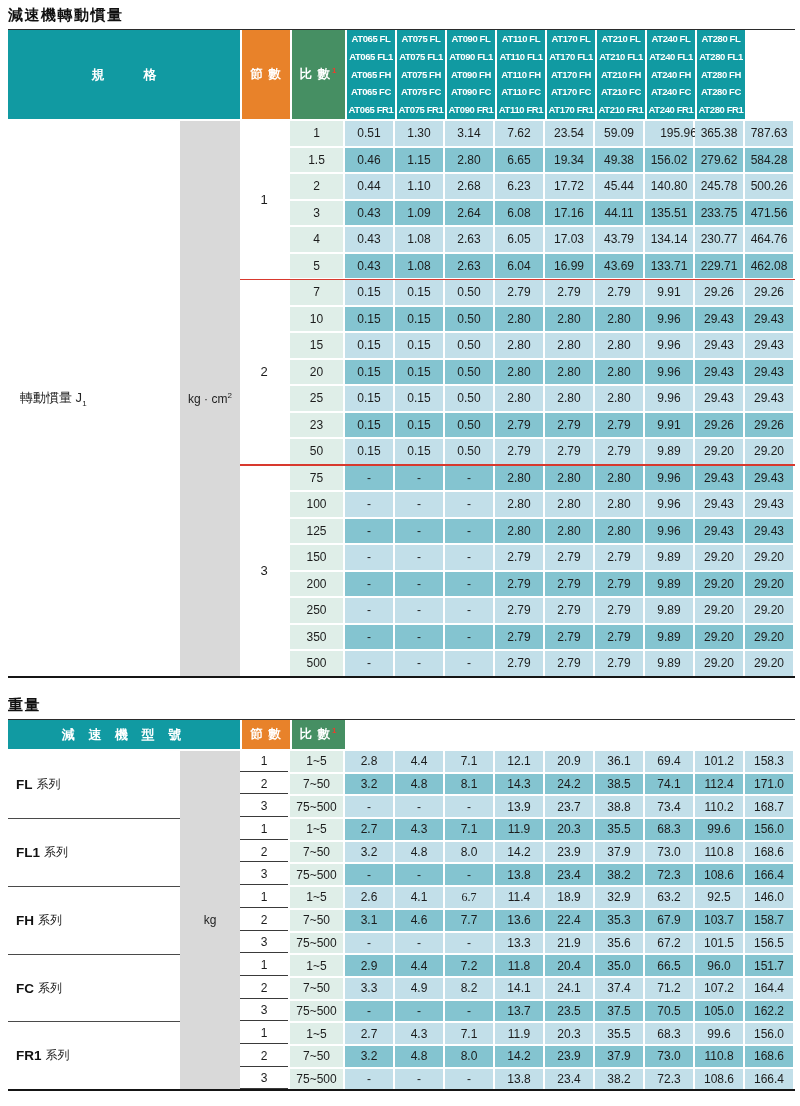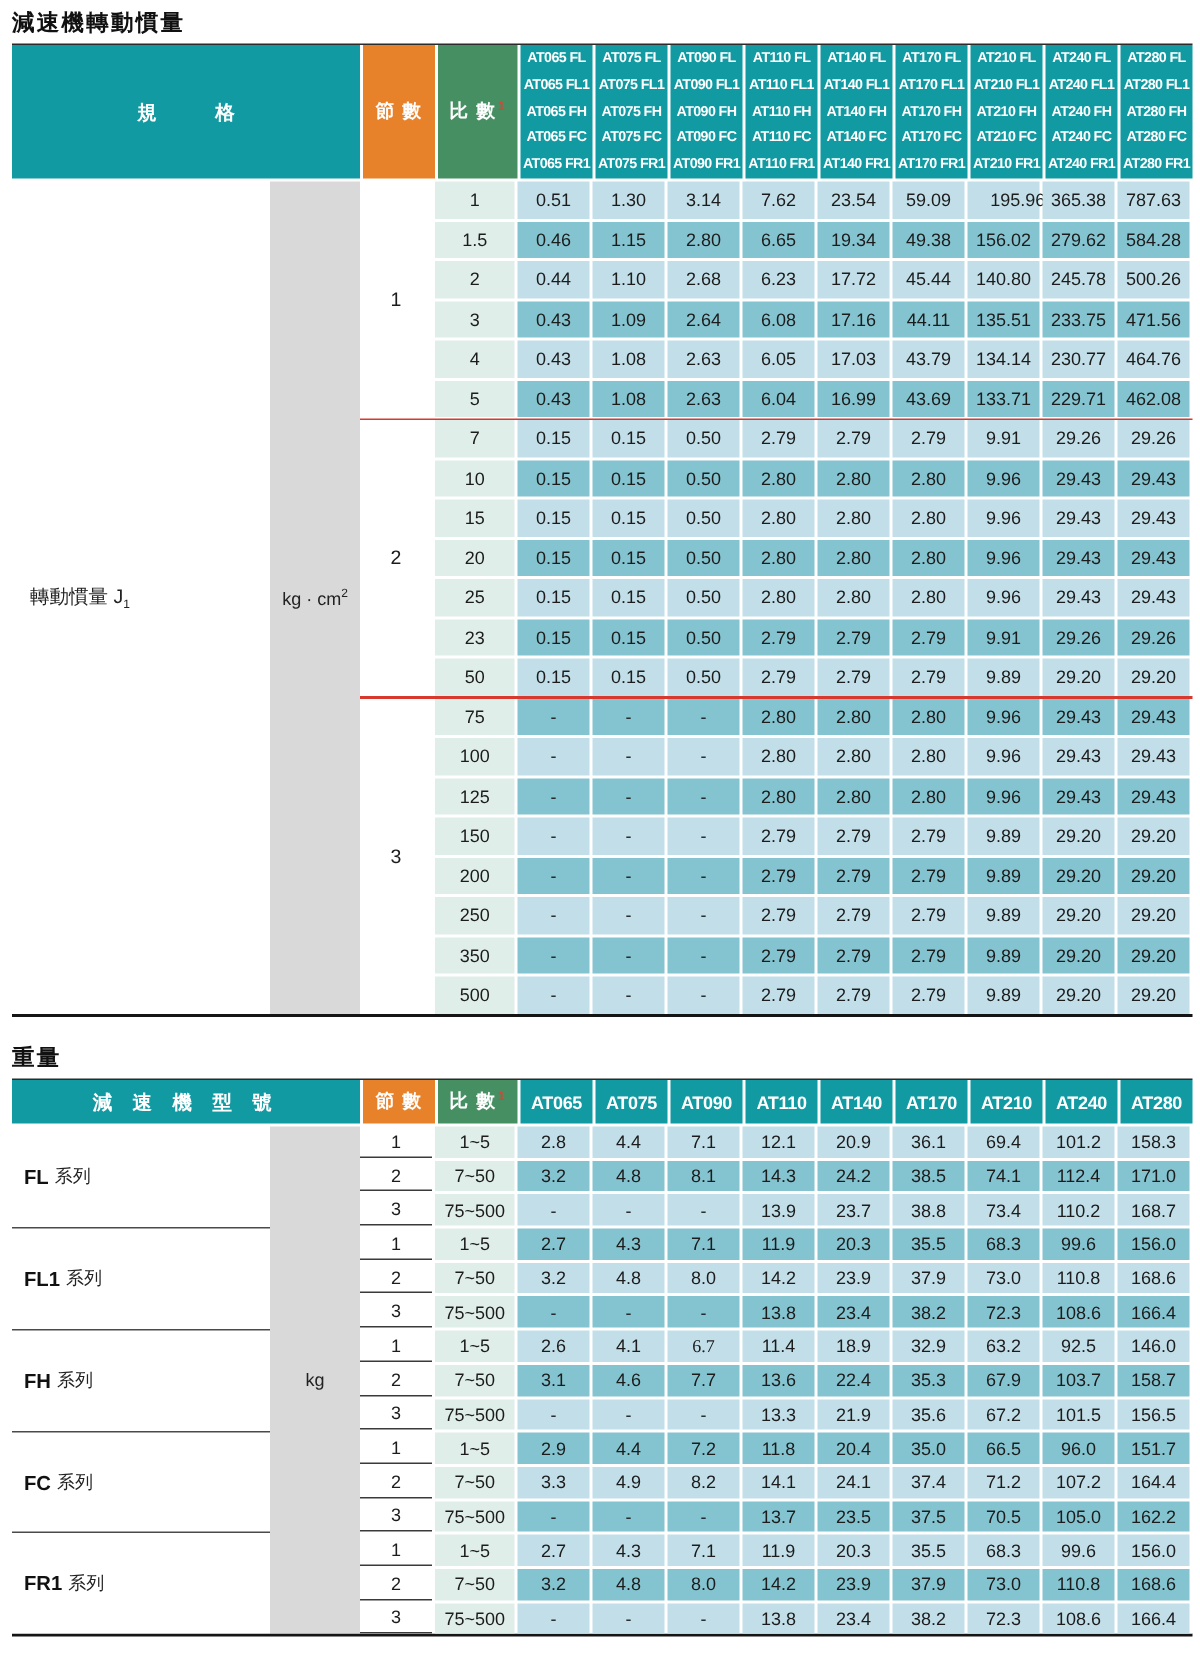--- a/index.html
+++ b/index.html
@@ -95,27 +95,20 @@
             <div class="">AT090 FH</div>
             <div class="">AT090 FC</div>
             <div class="">AT090 FR1</div>
           </div>
           <div class="colh">
             <div class="">AT110 FL</div>
             <div class="">AT110 FL1</div>
             <div class="">AT110 FH</div>
             <div class="">AT110 FC</div>
             <div class="">AT110 FR1</div>
-          </div>
-          <div class="colh">
-            <div class="">AT140 FL</div>
-            <div class="">AT140 FL1</div>
-            <div class="">AT140 FH</div>
-            <div class="">AT140 FC</div>
-            <div class="">AT140 FR1</div>
           </div>
           <div class="colh">
             <div class="">AT170 FL</div>
             <div class="">AT170 FL1</div>
             <div class="">AT170 FH</div>
             <div class="">AT170 FC</div>
             <div class="">AT170 FR1</div>
           </div>
           <div class="colh">
             <div class="">AT210 FL</div>
@@ -378,31 +371,20 @@
       <div class="h spec spec2">
         <span>減 速 機 型 號</span>
       </div>
       <div class="h stageh">
         <span>節 數</span>
       </div>
       <div class="h ratioh">
         <span>比 數</span>
           <sup>1</sup>
       </div>
-      <div class="cols" id="w-cols">
-          <div class="colh">AT065</div>
-          <div class="colh">AT075</div>
-          <div class="colh">AT090</div>
-          <div class="colh">AT110</div>
-          <div class="colh">AT140</div>
-          <div class="colh">AT170</div>
-          <div class="colh">AT210</div>
-          <div class="colh">AT240</div>
-          <div class="colh">AT280</div>
-        </div>
     </div>
 
     <div class="tbody">
       <div class="namecol" id="w-names">
           <div class="nameblock">
             <span class="nm">FL</span>
             <span class="sx">系列</span>
           </div>
           <div class="nameblock">
             <span class="nm">FL1</span>

